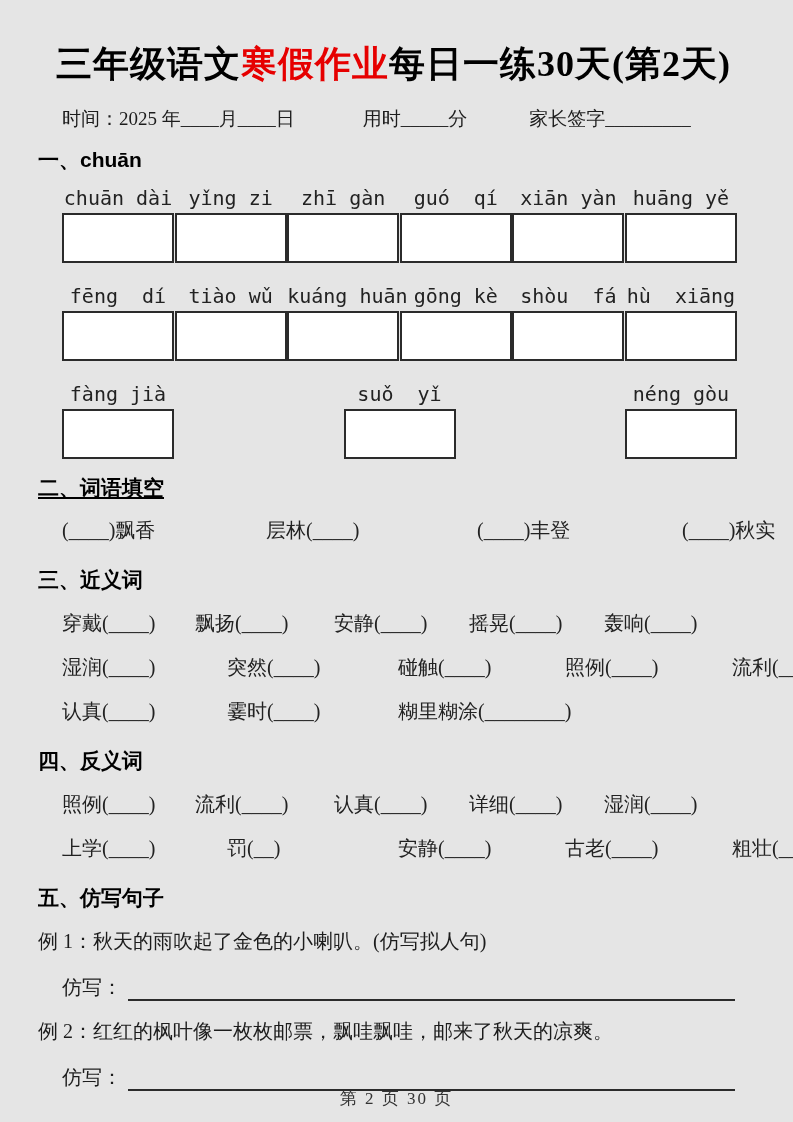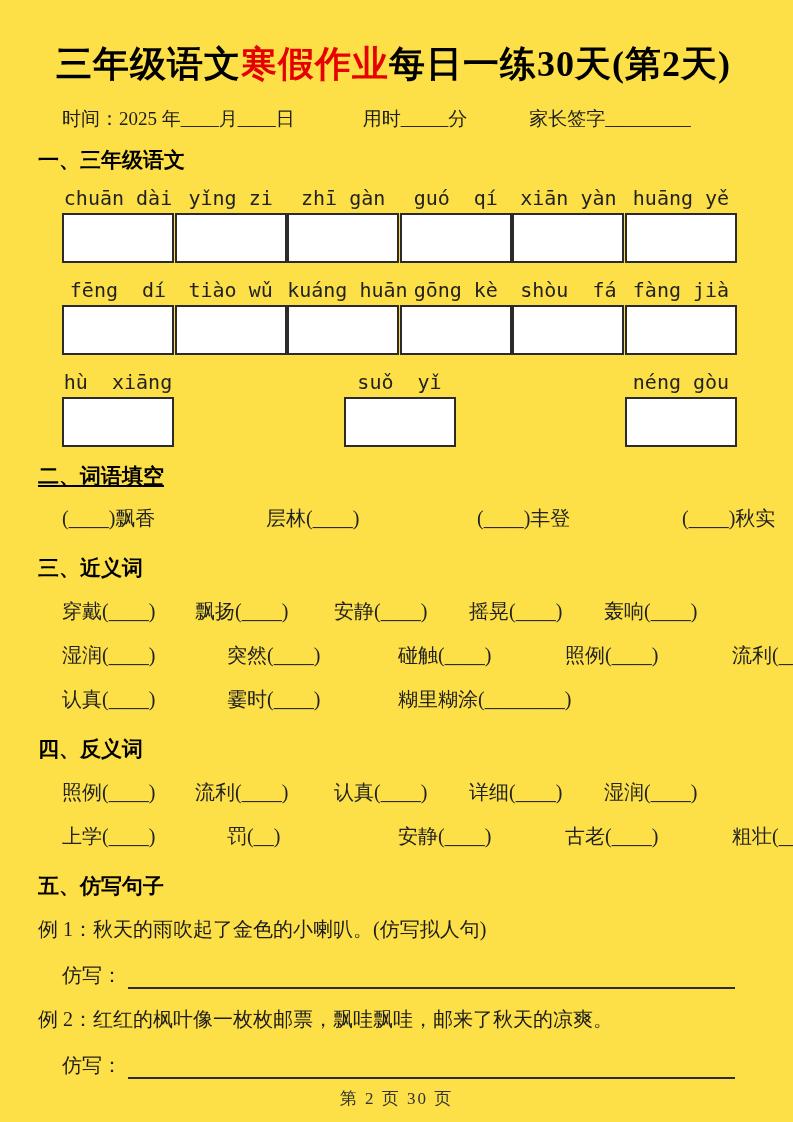--- a/index.html
+++ b/index.html
@@ -1,19 +1,19 @@
 <!DOCTYPE html>
 <html><head>
 <meta charset="utf-8">
 <style>
   html,body{margin:0;padding:0;background:#ffffff;}
   .page{
     width:793px;height:1122px;box-sizing:border-box;
     padding:40px 58px 10px 62px;position:relative;
-    background:#fde047;color:#1c1c1c;
+    background:#e5e5e5;color:#1c1c1c;
     font-family:"Liberation Serif","DejaVu Serif",serif;
     overflow:hidden;
   }
   
   .title{
     text-align:center;font-size:36px;font-weight:700;line-height:48px;
     letter-spacing:1px;white-space:nowrap;margin-left:-10px;
     font-family:"Liberation Serif","DejaVu Serif",serif;color:#000;
   }
   .title .red{color:#e60000;}
@@ -27,21 +27,21 @@
     font-family:"Liberation Sans","DejaVu Sans",sans-serif;
   }
   .h1{margin-top:15px;}
   .h2{margin-top:16px;text-decoration:underline;}
   .h3{margin-top:22px;}
   .h4{margin-top:22px;}
   .h5{margin-top:22px;}
   
   .pin-grid{
     margin-top:12px;display:flex;flex-wrap:wrap;justify-content:space-between;
-    width:675px;row-gap:14px;
+    width:675px;row-gap:20px;
   }
   .pin-cell{width:112px;}
   .pin-label{
     text-align:center;font-size:20px;line-height:26px;white-space:pre;
     font-family:"DejaVu Sans Mono","Liberation Mono",monospace;color:#222;
   }
   .pin-box{
     width:112px;height:50px;box-sizing:border-box;
     border:2px solid #2b2b2b;background:#fff;margin-top:2px;
   }
@@ -67,21 +67,21 @@
 <div class="page">
 
   <div class="title"><span>三年级语文</span><span class="red">寒假作业</span><span>每日一练30天(第2天)</span></div>
 
   <div class="meta">
     <span class="m1">时间：2025 年____月____日</span>
     <span class="m2">用时_____分</span>
     <span class="m3">家长签字_________</span>
   </div>
 
-  <div class="sec-h h1">一、三年级语文</div>
+  <div class="sec-h h1">一、chuān</div>
 
   <div class="pin-grid">
     <div class="pin-cell">
         <div class="pin-label">chuān dài</div>
         <div class="pin-box"></div>
       </div>
     <div class="pin-cell">
         <div class="pin-label">yǐng zi</div>
         <div class="pin-box"></div>
       </div>
@@ -115,25 +115,25 @@
       </div>
     <div class="pin-cell">
         <div class="pin-label">gōng kè</div>
         <div class="pin-box"></div>
       </div>
     <div class="pin-cell">
         <div class="pin-label">shòu  fá</div>
         <div class="pin-box"></div>
       </div>
     <div class="pin-cell">
+        <div class="pin-label">hù  xiāng</div>
+        <div class="pin-box"></div>
+      </div>
+    <div class="pin-cell">
         <div class="pin-label">fàng jià</div>
-        <div class="pin-box"></div>
-      </div>
-    <div class="pin-cell">
-        <div class="pin-label">hù  xiāng</div>
         <div class="pin-box"></div>
       </div>
     <div class="pin-cell">
         <div class="pin-label">suǒ  yǐ</div>
         <div class="pin-box"></div>
       </div>
     <div class="pin-cell">
         <div class="pin-label">néng gòu</div>
         <div class="pin-box"></div>
       </div>

